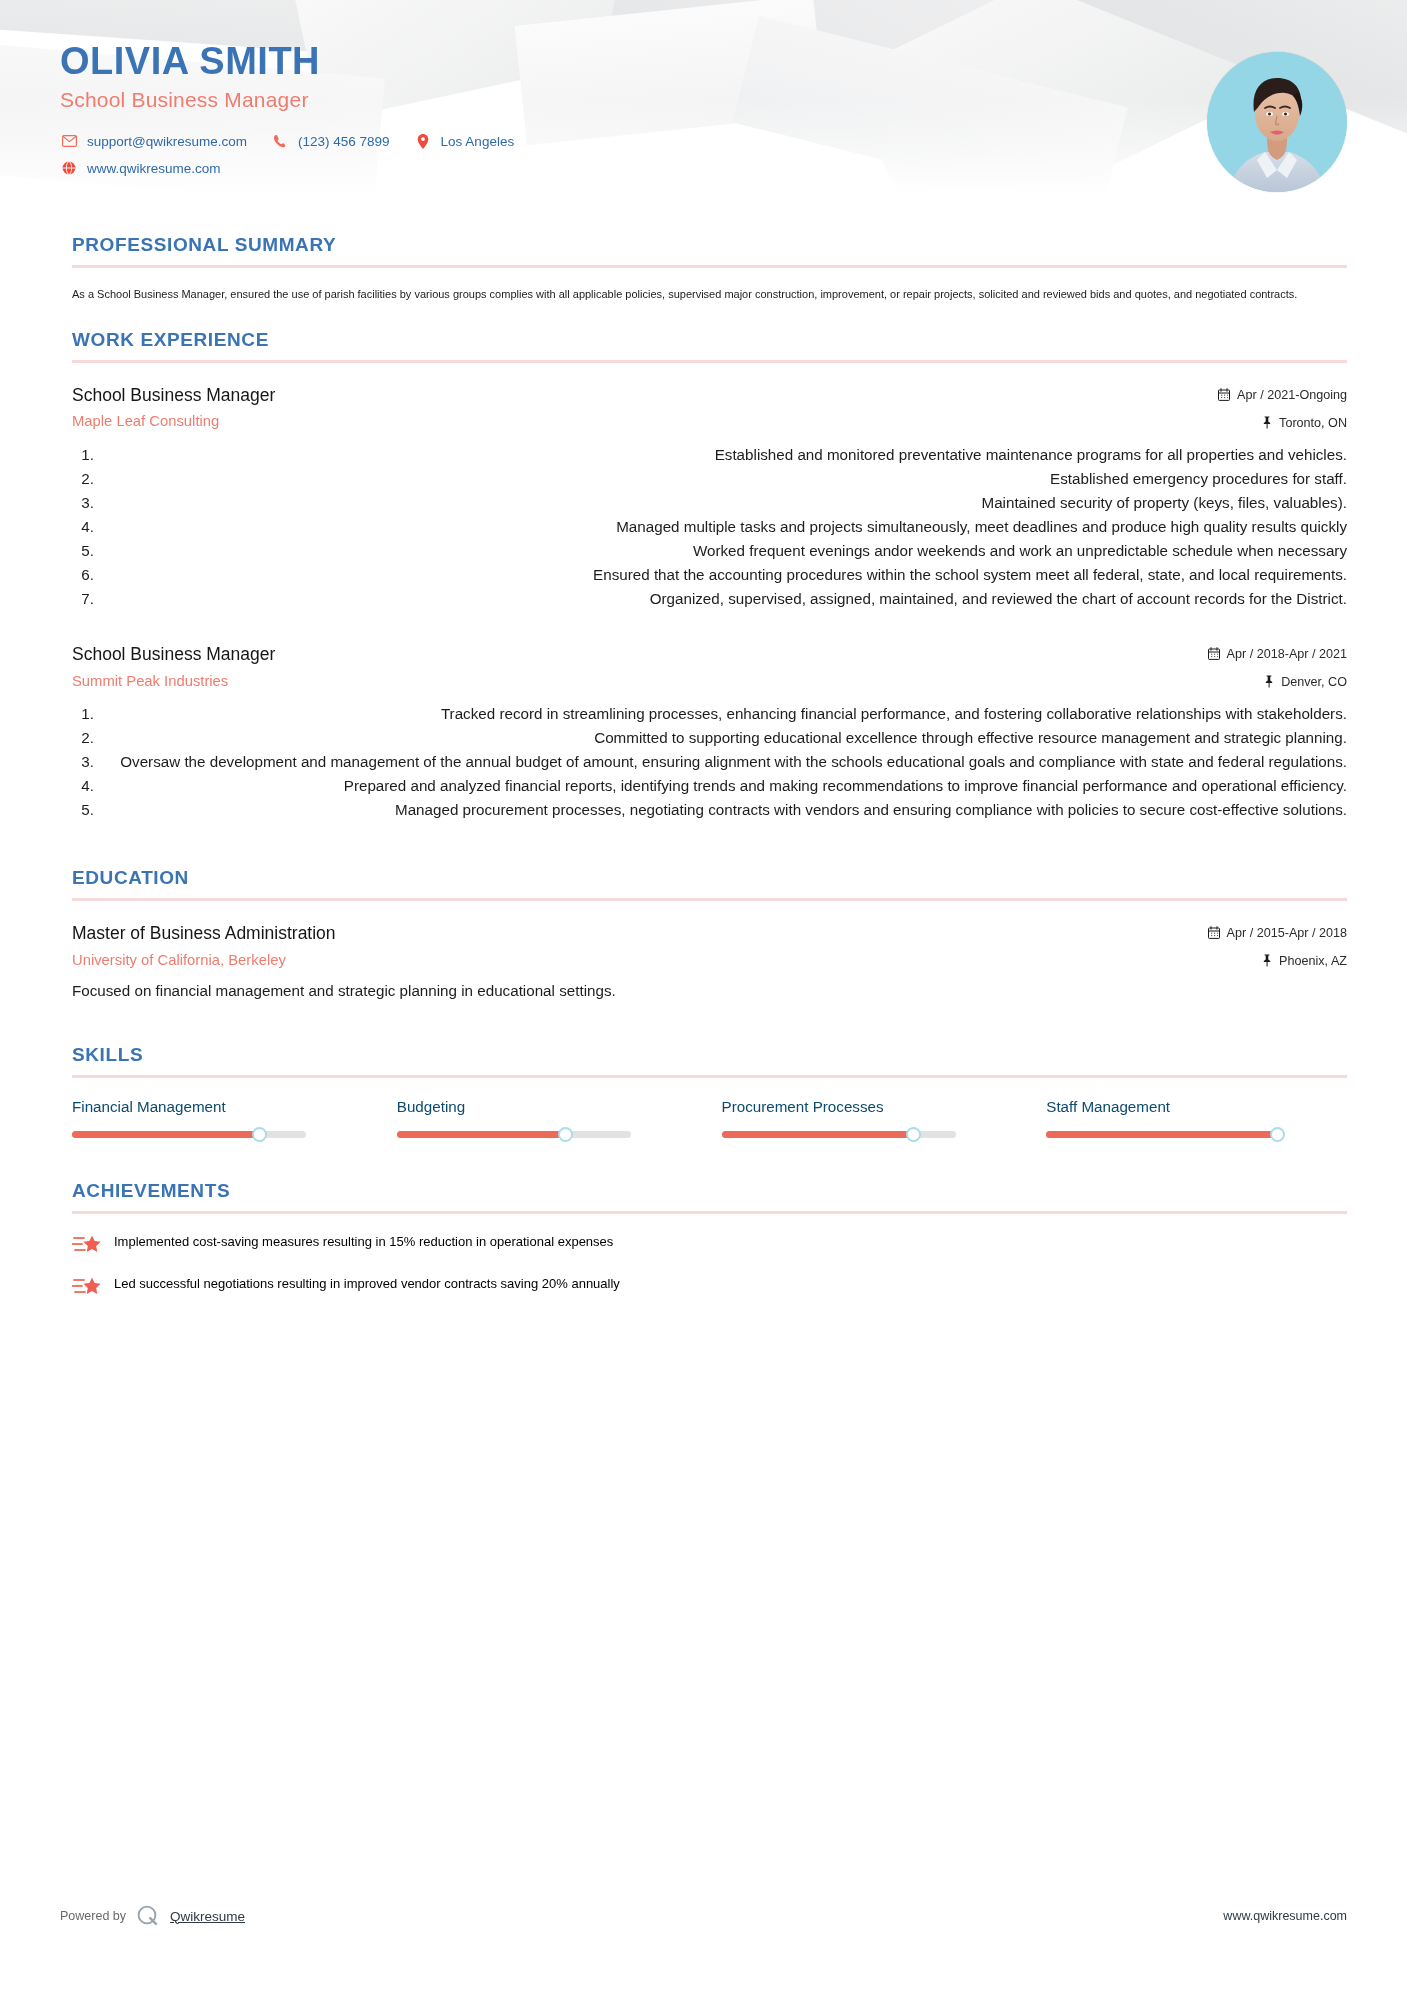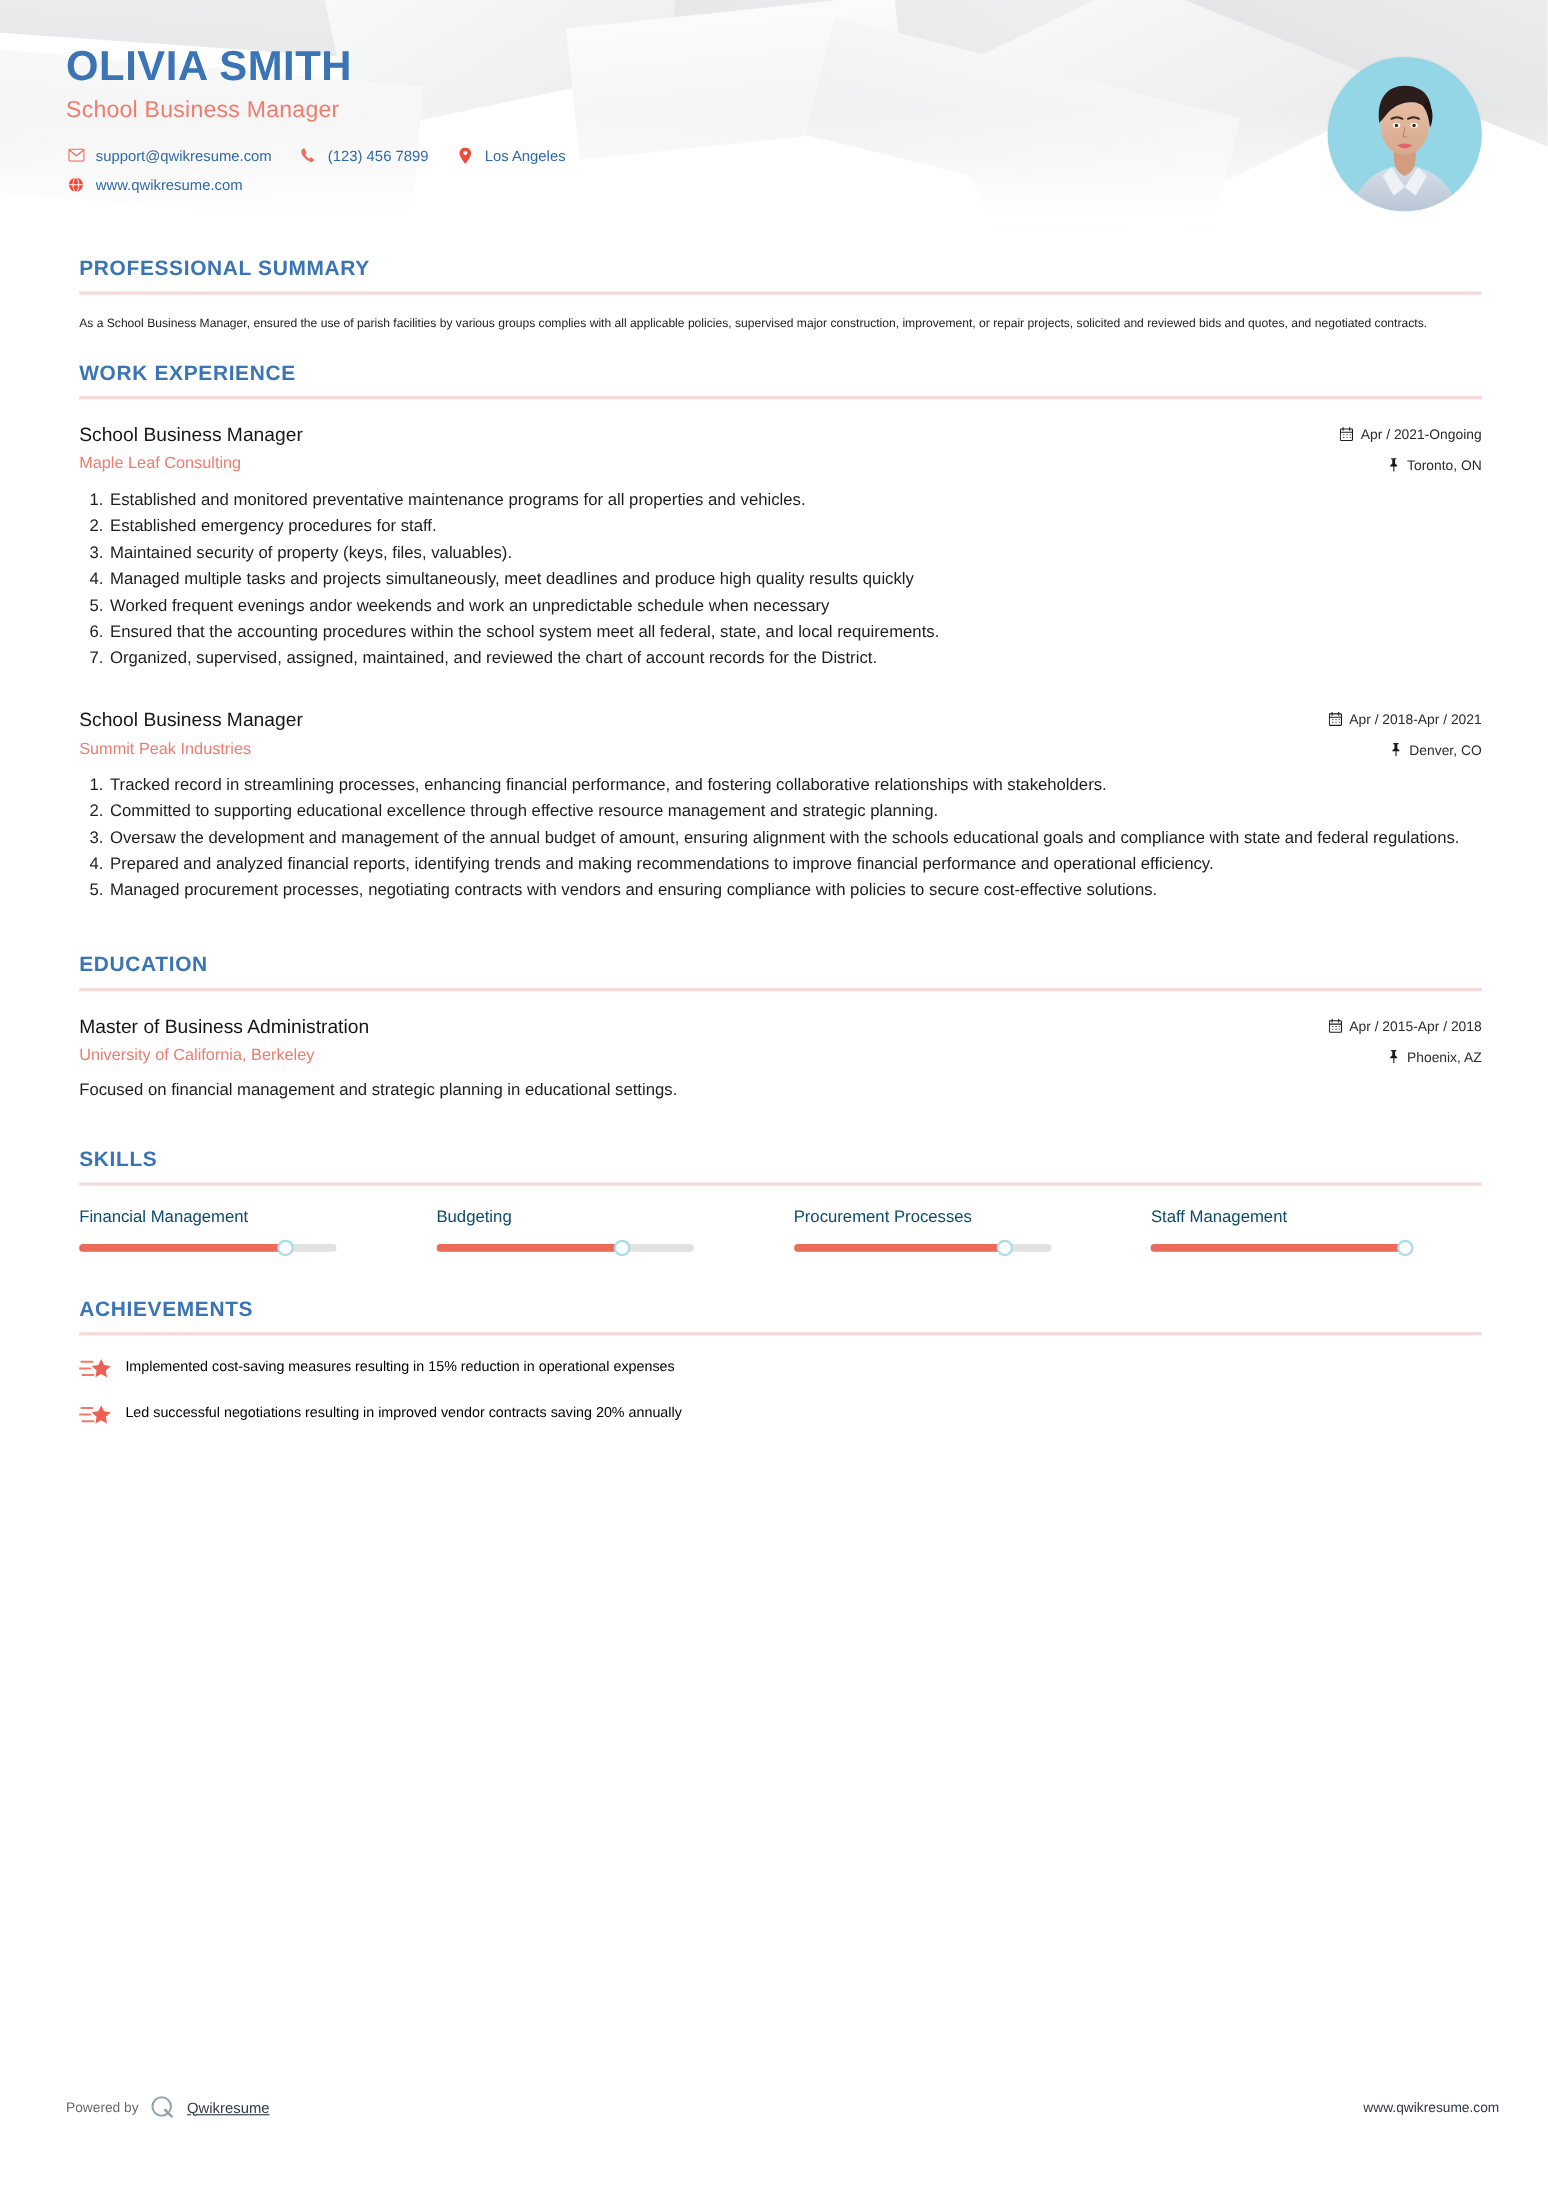--- a/index.html
+++ b/index.html
@@ -179,20 +179,21 @@
     display: inline-flex;
     align-items: center;
     color: #1a1a1a;
   }
   .meta-line .m-icon svg { display: block; }
 
   .bullets {
     margin-top: 14px;
     list-style: none;
     counter-reset: b;
+    text-align: right;
   }
   .bullets li {
     counter-increment: b;
     position: relative;
     padding-left: 28px;
     font-size: 15.2px;
     line-height: 1.45;
     margin-bottom: 2px;
     color: #1d1d1d;
   }
@@ -268,21 +269,21 @@
     font-size: 13px;
     line-height: 1.4;
     color: #000000;
     padding-top: 1px;
   }
 
   
   .footer {
     position: absolute;
     left: 60px;
-    right: 44px;
+    right: 60px;
     bottom: 62px;
     display: flex;
     align-items: center;
     justify-content: space-between;
   }
   .footer-left {
     display: flex;
     align-items: center;
     gap: 10px;
   }

